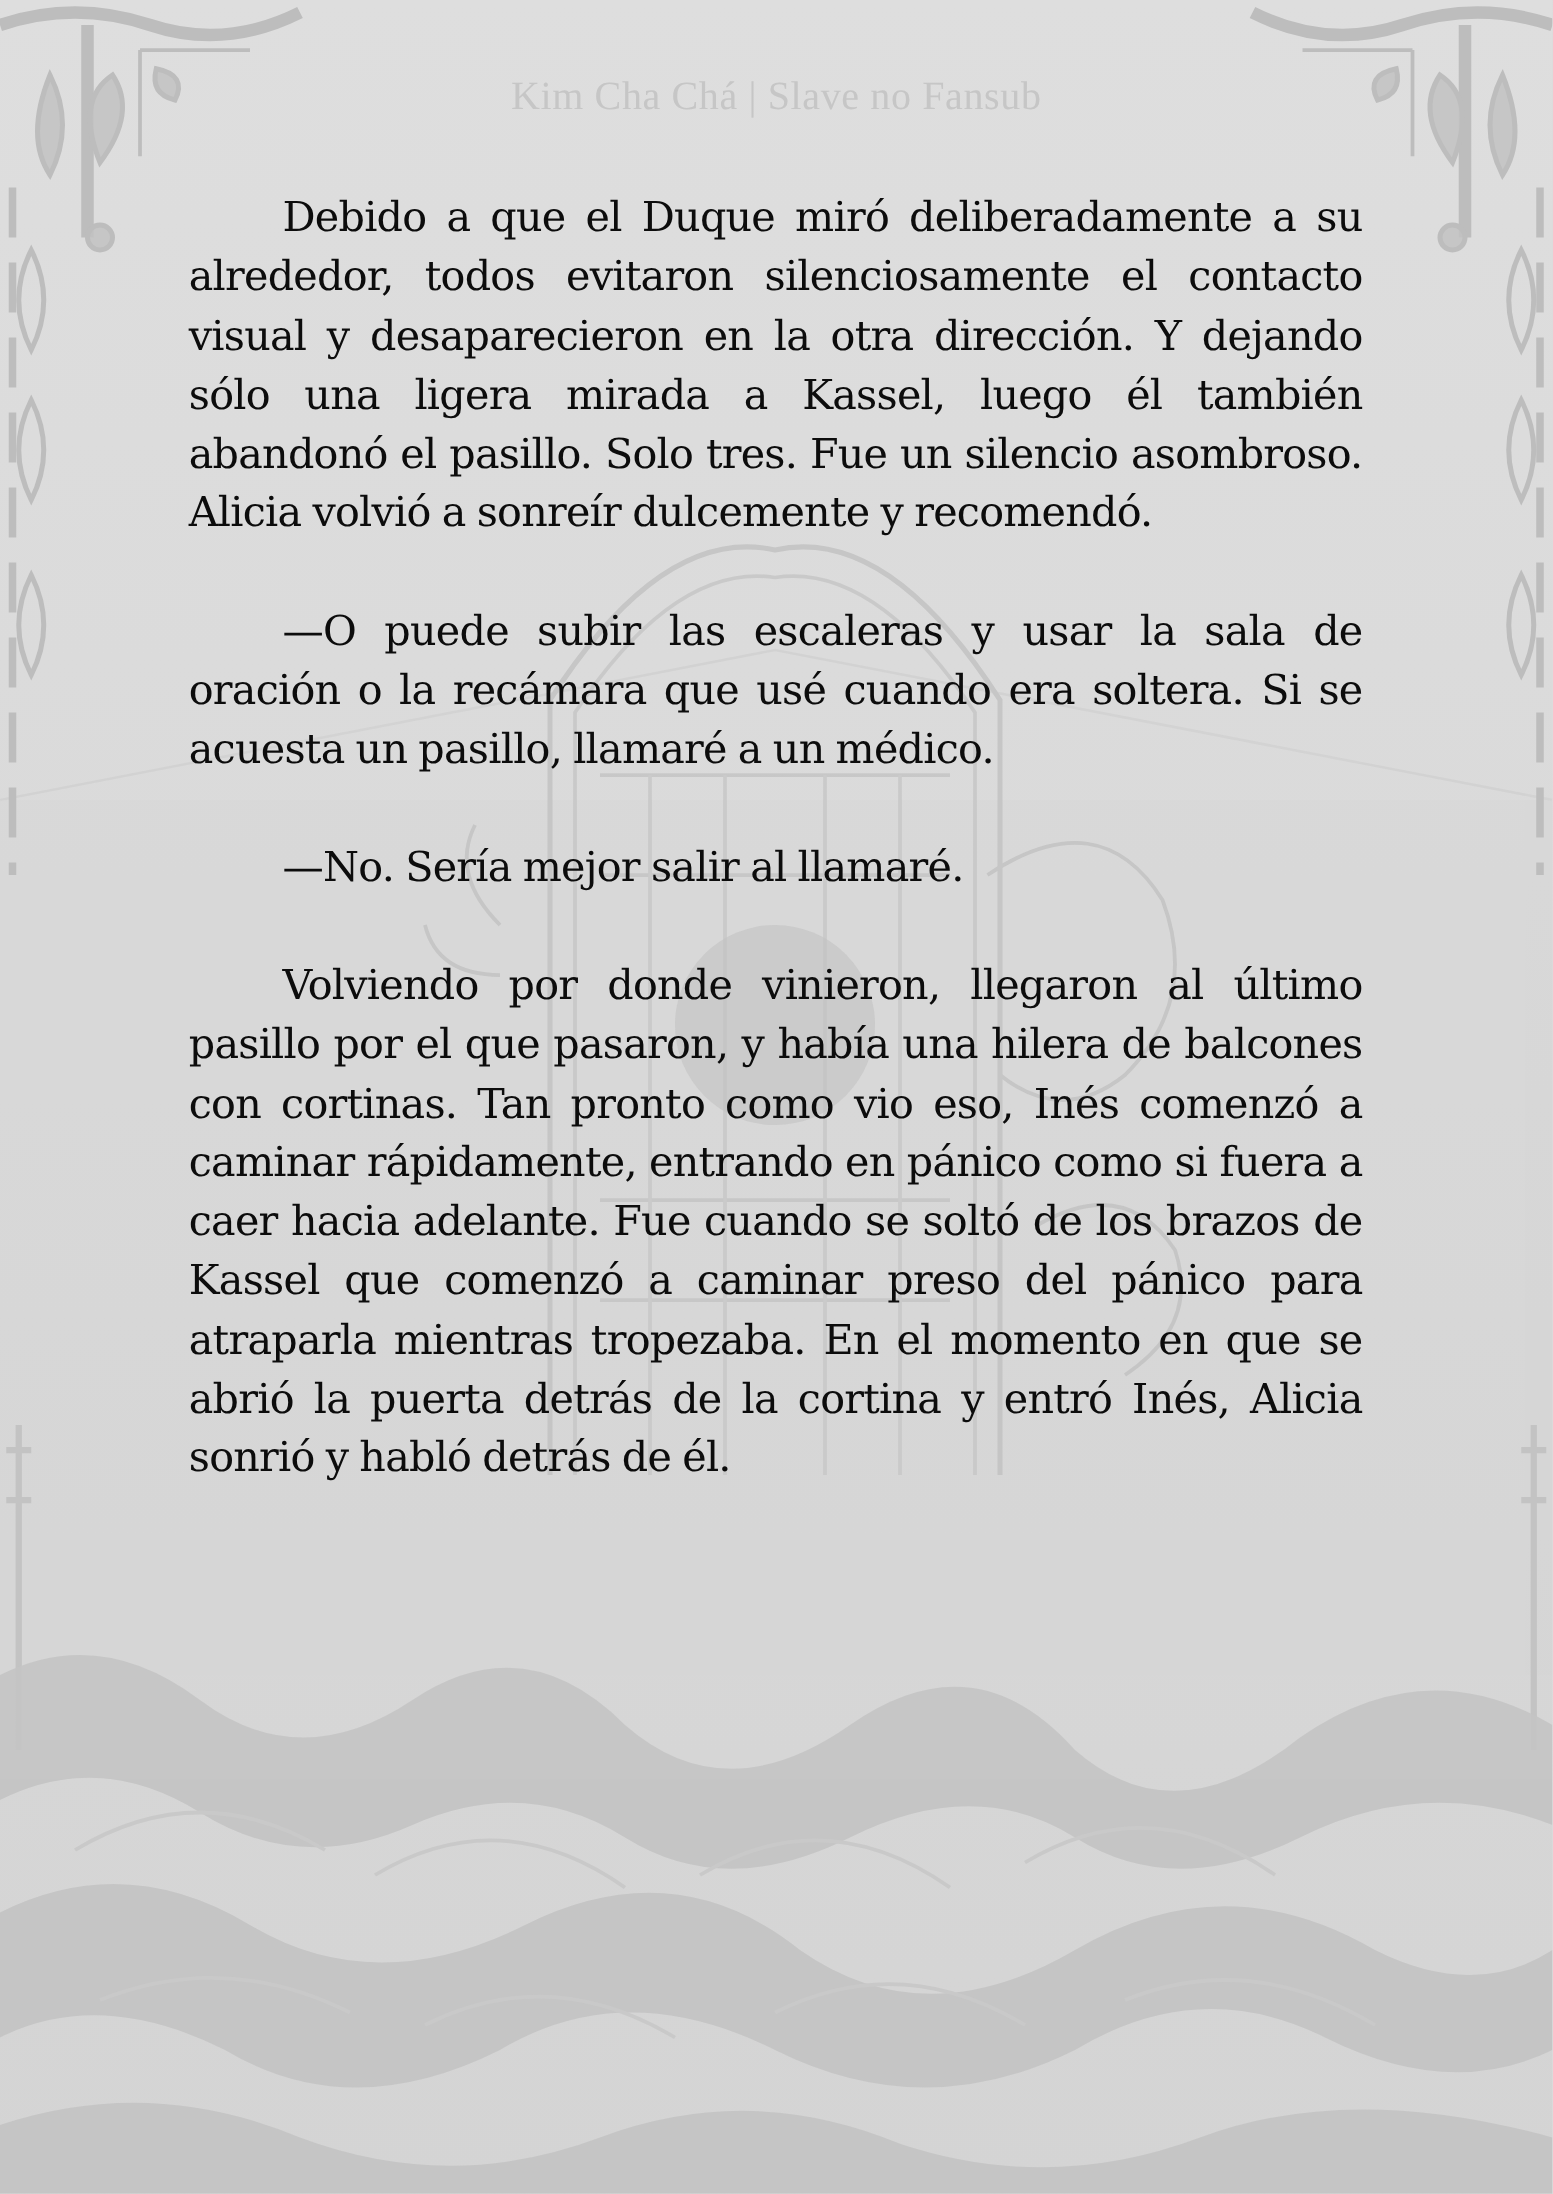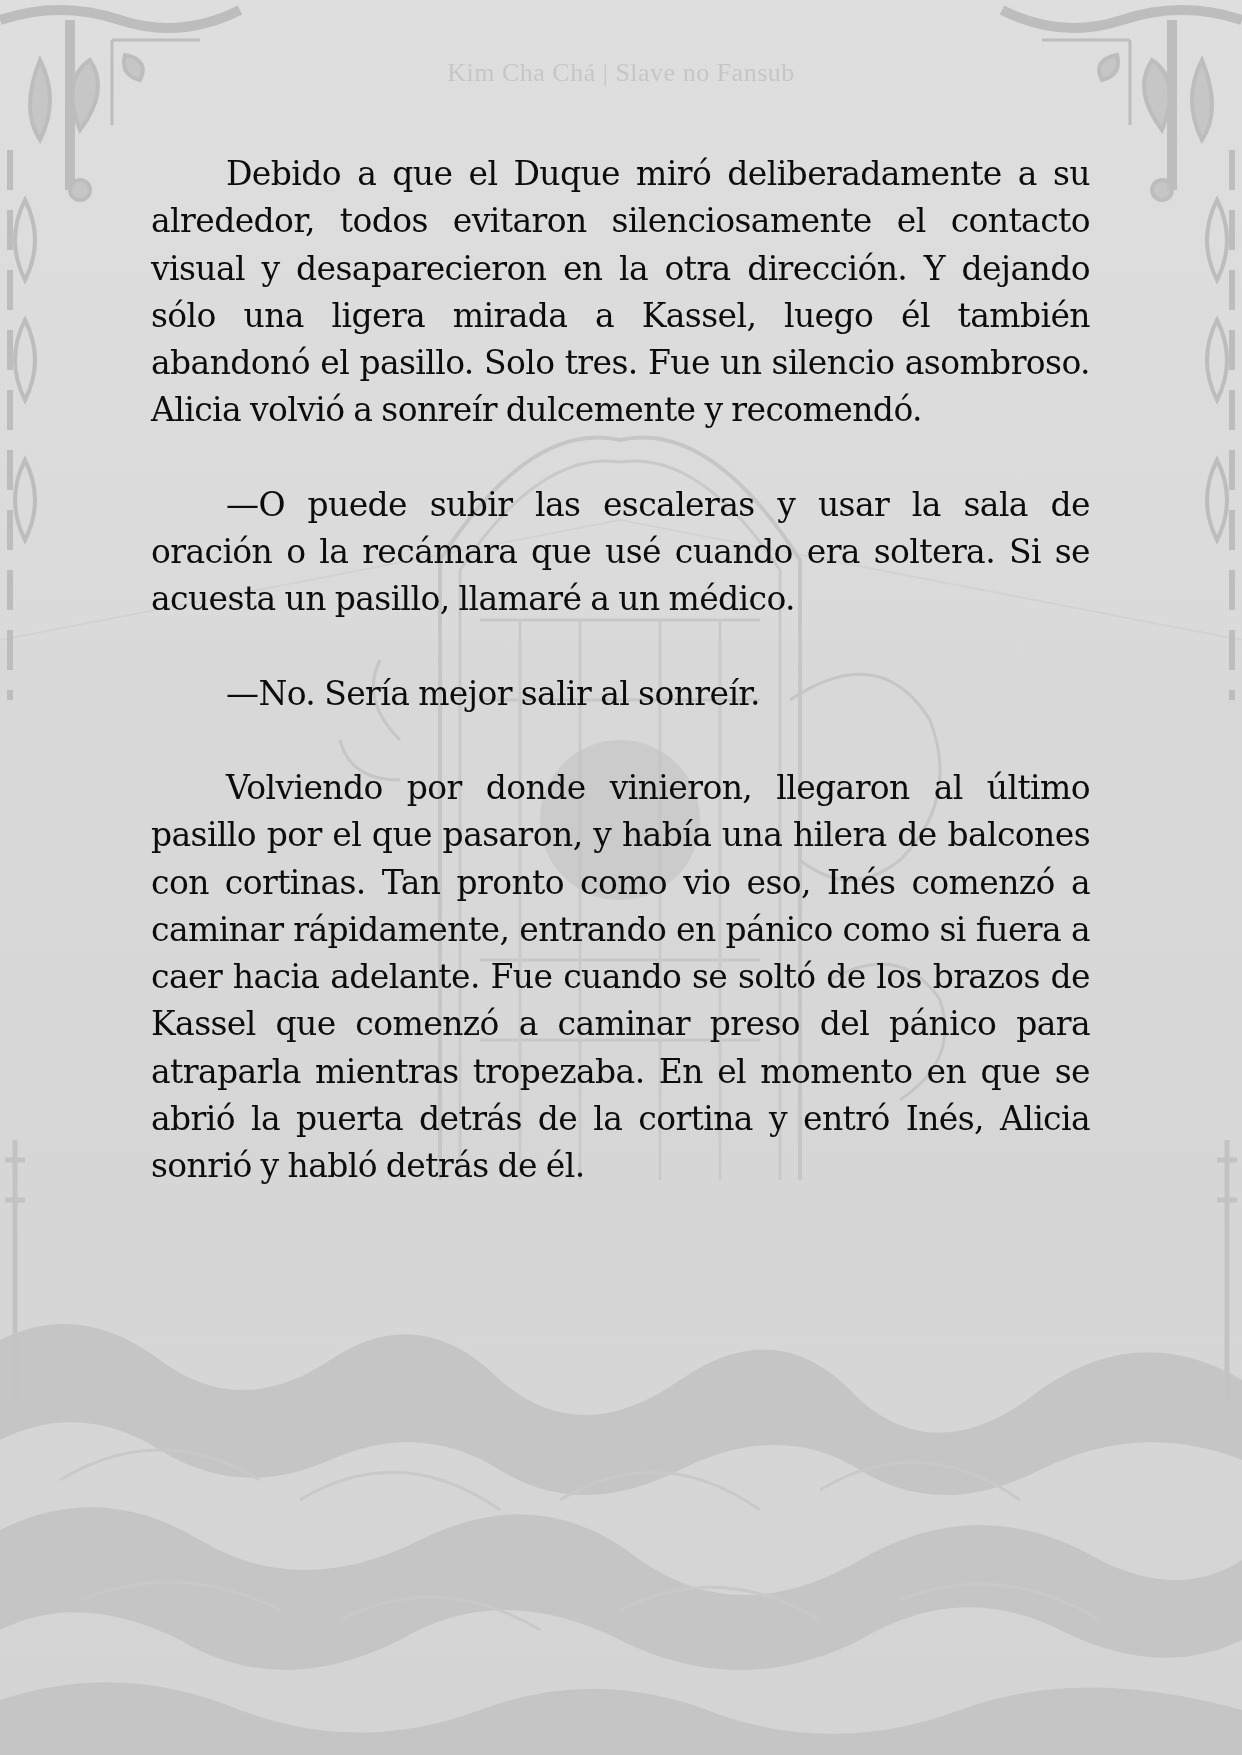--- a/index.html
+++ b/index.html
@@ -11,21 +11,21 @@
   }
   .page {
     position: absolute; left: 0; top: 0; width: 1242px; height: 1755px;
     background: linear-gradient(180deg, #dedede 0%, #dadada 40%, #d4d4d4 100%);
     overflow: hidden;
   }
   
   .bg-svg { position: absolute; left: 0; top: 0; width: 1242px; height: 1755px; }
   .watermark {
     position: absolute; top: 58px; left: 0; width: 1242px; text-align: center;
-    color: #c6c6c6; font-size: 26px;
+    color: #c6c6c6; font-size: 32px;
     font-family: "Liberation Serif", "DejaVu Serif", serif;
     letter-spacing: 0.5px;
   }
   .content {
     position: absolute; left: 151px; top: 150px; width: 939px;
     color: #0c0c0c;
     font-family: "DejaVu Serif", serif;
     font-size: 33px;
     line-height: 47.3px;
     letter-spacing: -0.6px;
@@ -101,16 +101,16 @@
       <path d="M60 1480 Q160 1420 260 1480 M300 1500 Q400 1440 500 1510 M560 1500 Q660 1440 760 1510 M820 1490 Q920 1430 1020 1500"></path>
       <path d="M80 1600 Q180 1560 280 1610 M340 1620 Q440 1570 540 1630 M620 1610 Q720 1560 820 1620 M900 1600 Q1000 1560 1100 1620"></path>
     </g>
   </svg>
 
   <div class="watermark">Kim Cha Chá | Slave no Fansub</div>
 
   <div class="content">
     <p>Debido a que el Duque miró deliberadamente a su alrededor, todos evitaron silenciosamente el contacto visual y desaparecieron en la otra dirección. Y dejando sólo una ligera mirada a Kassel, luego él también abandonó el pasillo. Solo tres. Fue un silencio asombroso. Alicia volvió a sonreír dulcemente y recomendó.</p>
     <p>—O puede subir las escaleras y usar la sala de oración o la recámara que usé cuando era soltera. Si se acuesta un pasillo, llamaré a un médico.</p>
-    <p>—No. Sería mejor salir al sonreír.</p>
+    <p>—No. Sería mejor salir al llamaré.</p>
     <p class="last">Volviendo por donde vinieron, llegaron al último pasillo por el que pasaron, y había una hilera de balcones con cortinas. Tan pronto como vio eso, Inés comenzó a caminar rápidamente, entrando en pánico como si fuera a caer hacia adelante. Fue cuando se soltó de los brazos de Kassel  que comenzó a caminar preso del pánico para atraparla mientras tropezaba. En el momento en que se abrió la puerta detrás de la cortina y entró Inés, Alicia sonrió y habló detrás de él.</p>
   </div>
 </div>
 
 </body></html>

